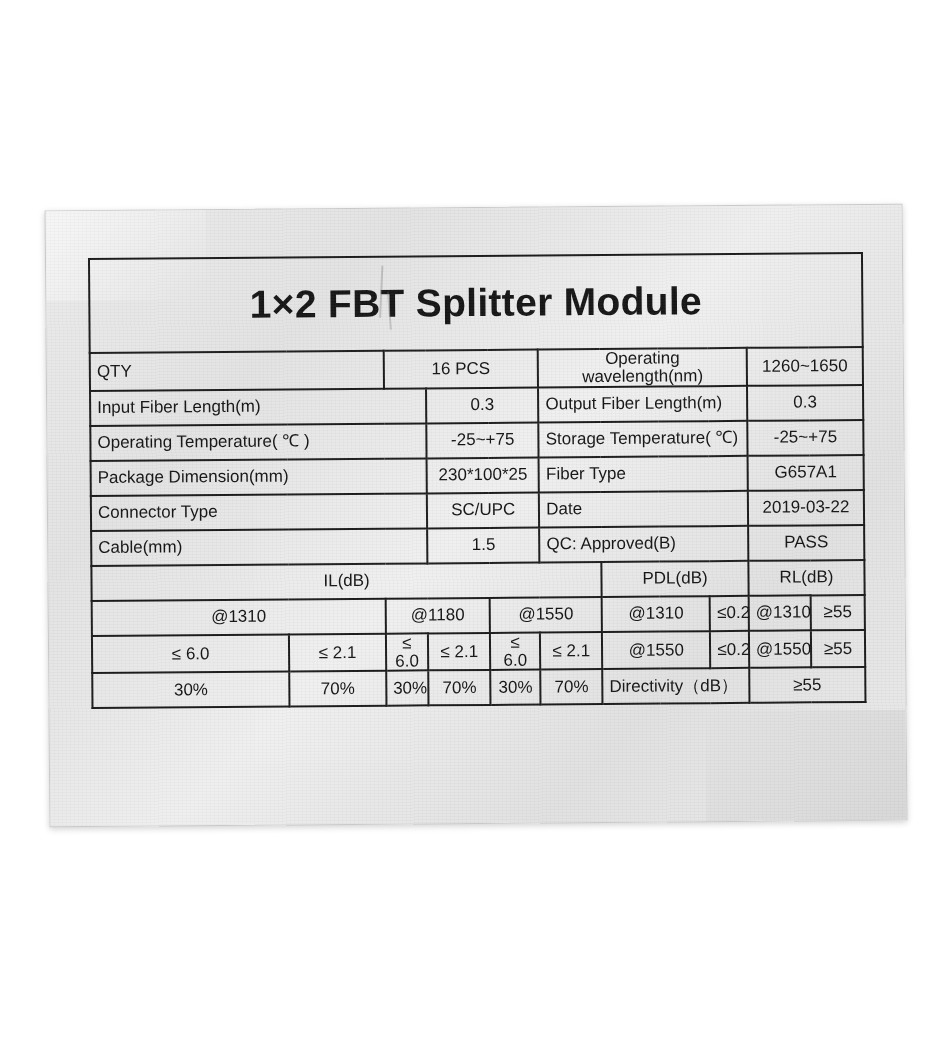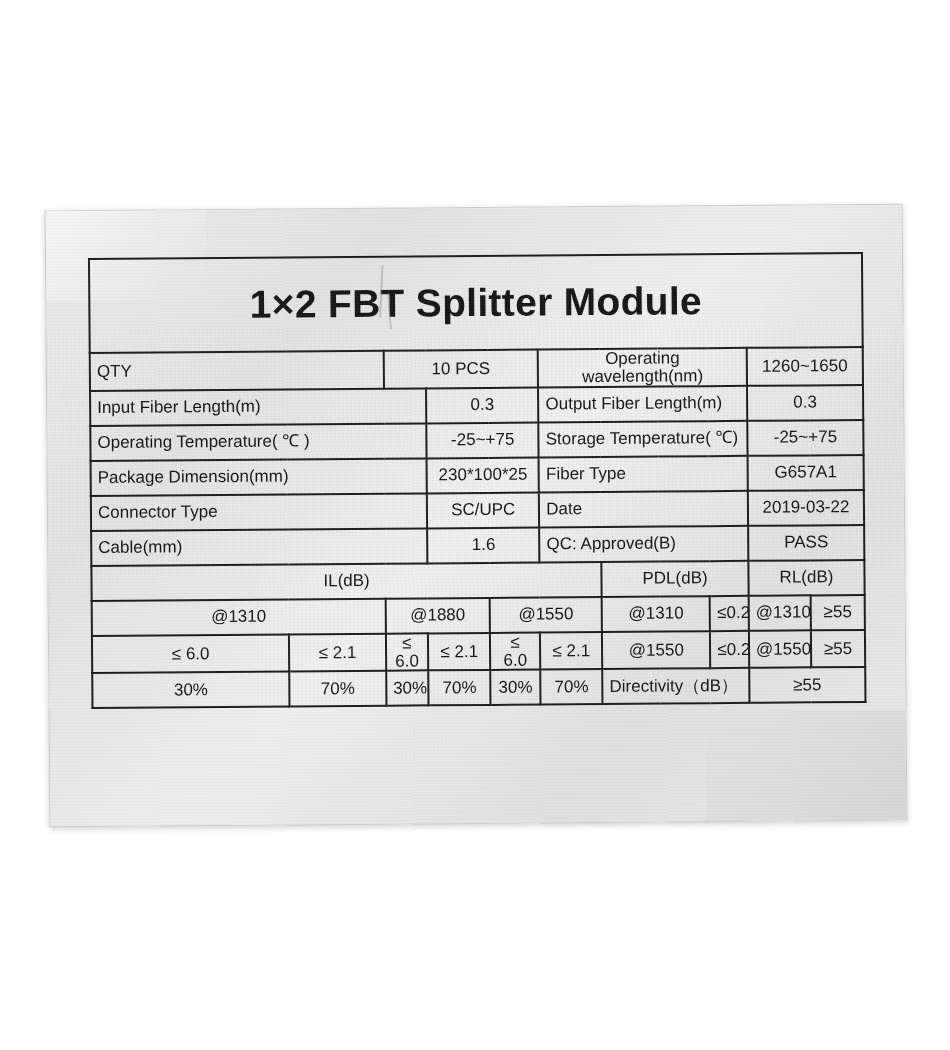--- a/index.html
+++ b/index.html
@@ -126,21 +126,21 @@
         <col style="width:7.5%">
         <col style="width:6.5%">
         <col style="width:5.0%">
         <col style="width:8.0%">
         <col style="width:7.0%">
       </colgroup>
       <tbody>
 
         <tr>
           <td class="left" colspan="2">QTY</td>
-          <td class="center" colspan="3">10 PCS</td>
+          <td class="center" colspan="3">16 PCS</td>
           <td class="center" colspan="4">Operating wavelength(nm)</td>
           <td class="center" colspan="2">1260~1650</td>
         </tr>
 
         <tr>
           <td class="left" colspan="3">Input Fiber Length(m)</td>
           <td class="center" colspan="2">0.3</td>
           <td class="left" colspan="4">Output Fiber Length(m)</td>
           <td class="center" colspan="2">0.3</td>
         </tr>
@@ -161,34 +161,34 @@
 
         <tr>
           <td class="left" colspan="3">Connector Type</td>
           <td class="center" colspan="2">SC/UPC</td>
           <td class="left" colspan="4">Date</td>
           <td class="center" colspan="2">2019-03-22</td>
         </tr>
 
         <tr>
           <td class="left" colspan="3">Cable(mm)</td>
-          <td class="center" colspan="2">1.6</td>
+          <td class="center" colspan="2">1.5</td>
           <td class="left" colspan="4">QC: Approved(B)</td>
           <td class="center" colspan="2">PASS</td>
         </tr>
 
         <tr>
           <td class="center" colspan="6">IL(dB)</td>
           <td class="center" colspan="3">PDL(dB)</td>
           <td class="center" colspan="2">RL(dB)</td>
         </tr>
 
         <tr>
           <td class="center" colspan="2">@1310</td>
-          <td class="center" colspan="2">@1880</td>
+          <td class="center" colspan="2">@1180</td>
           <td class="center" colspan="2">@1550</td>
           <td class="center small tight" colspan="2">@1310</td>
           <td class="center small tight">≤0.2</td>
           <td class="center small tight">@1310</td>
           <td class="center small tight">≥55</td>
         </tr>
 
         <tr>
           <td class="center tight">≤ 6.0</td>
           <td class="center tight">≤ 2.1</td>

